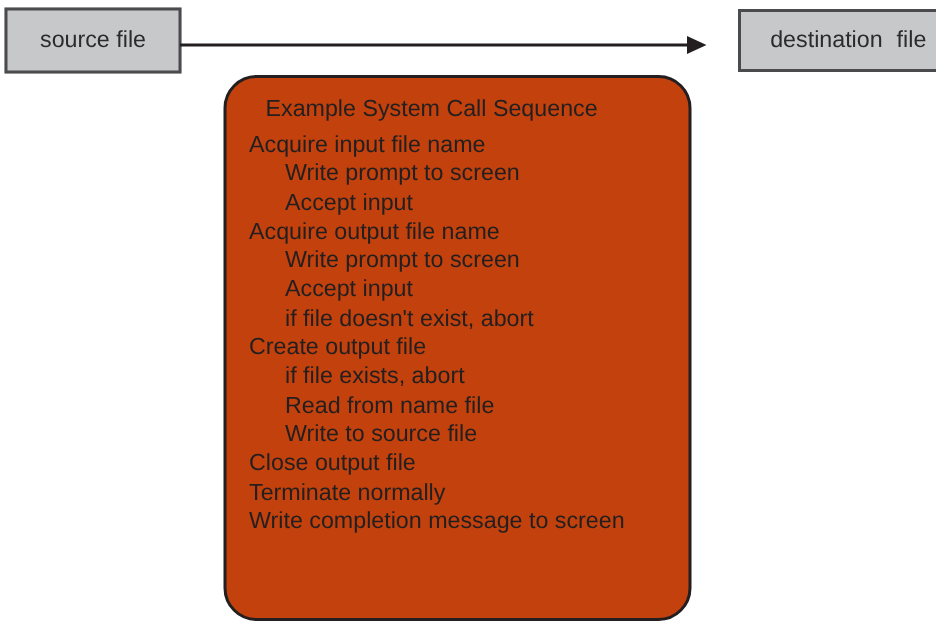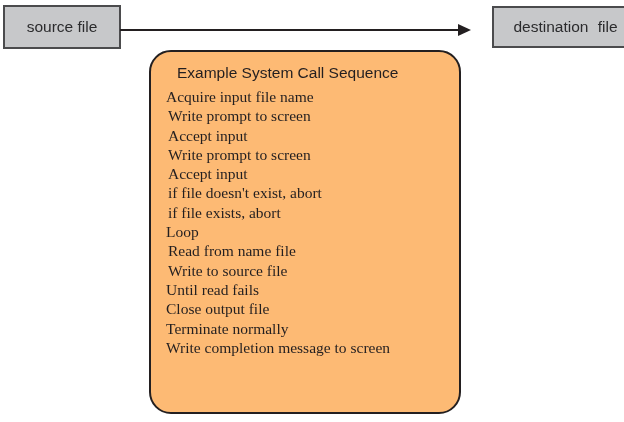--- a/index.html
+++ b/index.html
@@ -59,43 +59,42 @@
     border-top: 6px solid transparent;
     border-bottom: 6px solid transparent;
   }
   .syscall-box {
     position: absolute;
     left: 149px;
     top: 50px;
     width: 312px;
     height: 364px;
     box-sizing: border-box;
-    background: #fdba74;
+    background: #c2410c;
     border: 2px solid #231f20;
     border-radius: 22px;
     padding-top: 11px;
     overflow: hidden;
   }
   .syscall-title {
     margin: 0 0 5px 26px;
     font-size: 15.5px;
     line-height: 19px;
     white-space: nowrap;
   }
   .syscall-lines {
     margin-left: 15px;
-    font-family: Liberation Serif, serif;
   }
   .syscall-line {
     font-size: 15.5px;
     line-height: 19.3px;
     white-space: nowrap;
   }
   .syscall-line.indent {
-    margin-left: 2px;
+    margin-left: 24px;
   }
 </style>
 </head>
 <body>
 
 <div class="canvas">
 
   <div class="file-box source-box">
     <span>source file</span>
   </div>
@@ -106,27 +105,27 @@
   <div class="file-box destination-box">
     <span>destination file</span>
   </div>
 
   <div class="syscall-box">
     <div class="syscall-title">Example System Call Sequence</div>
     <div class="syscall-lines">
         <div class="syscall-line">Acquire input file name</div>
         <div class="syscall-line indent">Write prompt to screen</div>
         <div class="syscall-line indent">Accept input</div>
+        <div class="syscall-line">Acquire output file name</div>
         <div class="syscall-line indent">Write prompt to screen</div>
         <div class="syscall-line indent">Accept input</div>
         <div class="syscall-line indent">if file doesn't exist, abort</div>
+        <div class="syscall-line">Create output file</div>
         <div class="syscall-line indent">if file exists, abort</div>
-        <div class="syscall-line">Loop</div>
         <div class="syscall-line indent">Read from name file</div>
         <div class="syscall-line indent">Write to source file</div>
-        <div class="syscall-line">Until read fails</div>
         <div class="syscall-line">Close output file</div>
         <div class="syscall-line">Terminate normally</div>
         <div class="syscall-line">Write completion message to screen</div>
       </div>
   </div>
 
 </div>
 
 </body></html>

